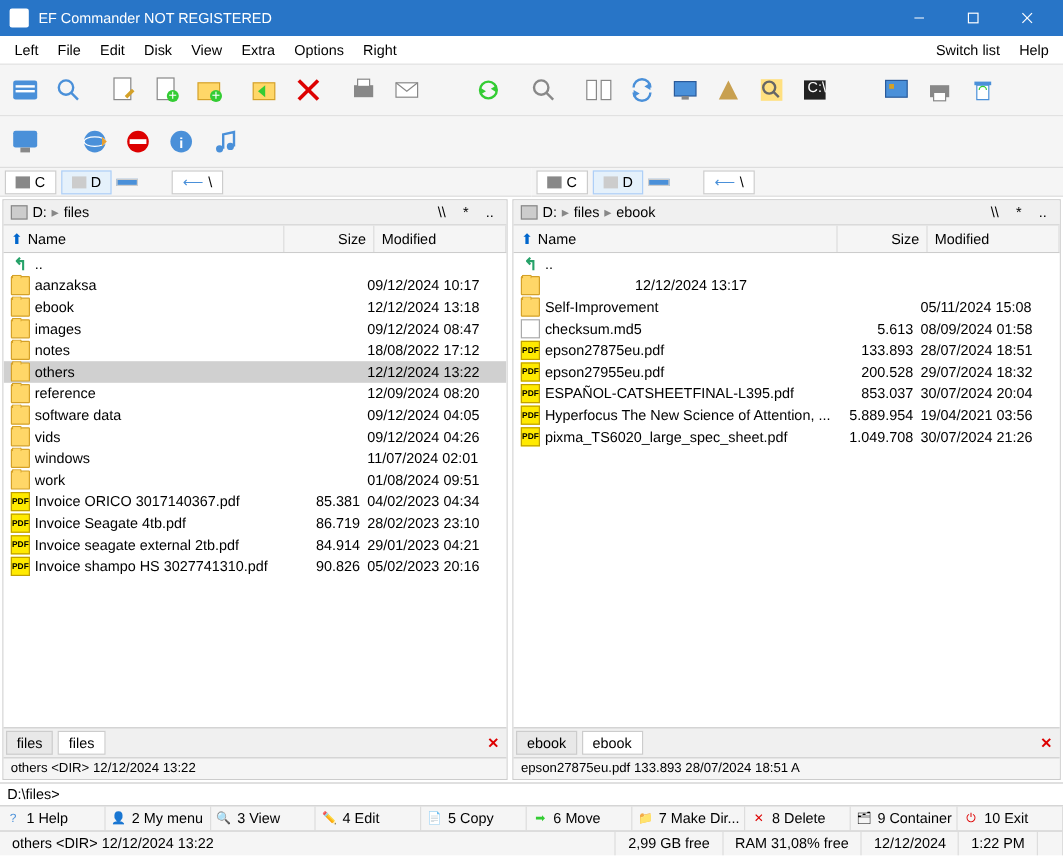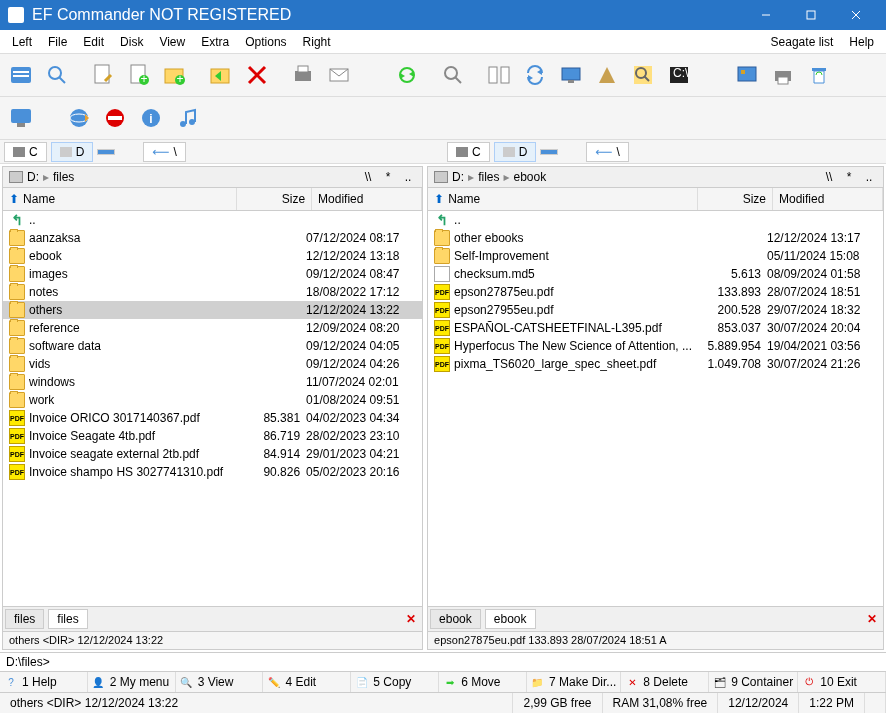--- a/index.html
+++ b/index.html
@@ -1,19 +1,19 @@
 <!DOCTYPE html>
 <html><head>
 <meta charset="utf-8">
 <style>
 * { margin: 0; padding: 0; box-sizing: border-box; font-family: 'Segoe UI', Tahoma, sans-serif; font-size: 12px; }
 body { background: #fff; width: 886px; height: 713px; overflow: hidden; display: flex; flex-direction: column; }
 .titlebar { background: #2875c7; height: 30px; display: flex; align-items: center; padding: 0 8px; color: #fff; }
 .titlebar .app-icon { width: 16px; height: 16px; background: #fff; border-radius: 2px; margin-right: 8px; }
-.titlebar .title { flex: 1; font-size: 16px; }
+.titlebar .title { flex: 1; font-size: 12px; }
 .titlebar .winbtn { width: 45px; height: 30px; display: flex; align-items: center; justify-content: center; cursor: pointer; }
 .menubar { background: #fff; height: 24px; display: flex; align-items: center; border-bottom: 1px solid #ddd; padding: 0 4px; }
 .menubar .menu-item { padding: 3px 8px; cursor: pointer; }
 .menubar .spacer { flex: 1; }
 .toolbar { background: #f5f5f5; padding: 4px; display: flex; flex-wrap: wrap; gap: 2px; border-bottom: 1px solid #ddd; }
 .toolbar .tb-btn { width: 34px; height: 34px; display: flex; align-items: center; justify-content: center; cursor: pointer; border: 1px solid transparent; border-radius: 2px; }
 .toolbar .tb-sep { width: 8px; }
 .drivebar { background: #f5f5f5; padding: 2px 4px; display: flex; gap: 4px; border-bottom: 1px solid #ddd; height: 24px; align-items: center; }
 .drivebar .drive-btn { padding: 2px 8px; border: 1px solid #ccc; background: #fff; cursor: pointer; display: flex; align-items: center; gap: 4px; }
 .drivebar .drive-btn.active { background: #e5f1fb; border-color: #aecff7; }
@@ -85,21 +85,21 @@
 <div class="menubar">
   <div class="menu-item">Left</div>
   <div class="menu-item">File</div>
   <div class="menu-item">Edit</div>
   <div class="menu-item">Disk</div>
   <div class="menu-item">View</div>
   <div class="menu-item">Extra</div>
   <div class="menu-item">Options</div>
   <div class="menu-item">Right</div>
   <div class="spacer"></div>
-  <div class="menu-item">Seagate list</div>
+  <div class="menu-item">Switch list</div>
   <div class="menu-item">Help</div>
 </div>
 
 <div class="toolbar">
   <div class="tb-btn">
       <svg width="24" height="24">
         <rect x="2" y="4" width="20" height="16" fill="#4a90d9" rx="2"></rect>
         <rect x="4" y="8" width="16" height="2" fill="#fff"></rect>
         <rect x="4" y="12" width="16" height="2" fill="#fff"></rect>
       </svg>
@@ -326,21 +326,21 @@
        <div class="fname">..</div>
        <div class="fsize"><up-dir></up-dir></div>
        <div class="fmod"></div>
      </div>
         <div class="file-row">
        <div class="icon ico-folder"></div>
        <div class="fname">aanzaksa</div>
        <div class="fsize">
             <dir></dir>
           </div>
-       <div class="fmod">07/12/2024  08:17</div>
+       <div class="fmod">09/12/2024  10:17</div>
      </div>
         <div class="file-row">
        <div class="icon ico-folder"></div>
        <div class="fname">ebook</div>
        <div class="fsize">
             <dir></dir>
           </div>
        <div class="fmod">12/12/2024  13:18</div>
      </div>
         <div class="file-row">
@@ -464,21 +464,20 @@
     </div>
     <div class="filelist" id="right-list">
         <div class="file-row">
        <div class="icon ico-up">↰</div>
        <div class="fname">..</div>
        <div class="fsize"><up-dir></up-dir></div>
        <div class="fmod"></div>
      </div>
         <div class="file-row">
        <div class="icon ico-folder"></div>
-       <div class="fname">other ebooks</div>
        <div class="fsize">
             <dir></dir>
           </div>
        <div class="fmod">12/12/2024  13:17</div>
      </div>
         <div class="file-row">
        <div class="icon ico-folder"></div>
        <div class="fname">Self-Improvement</div>
        <div class="fsize">
             <dir></dir>

